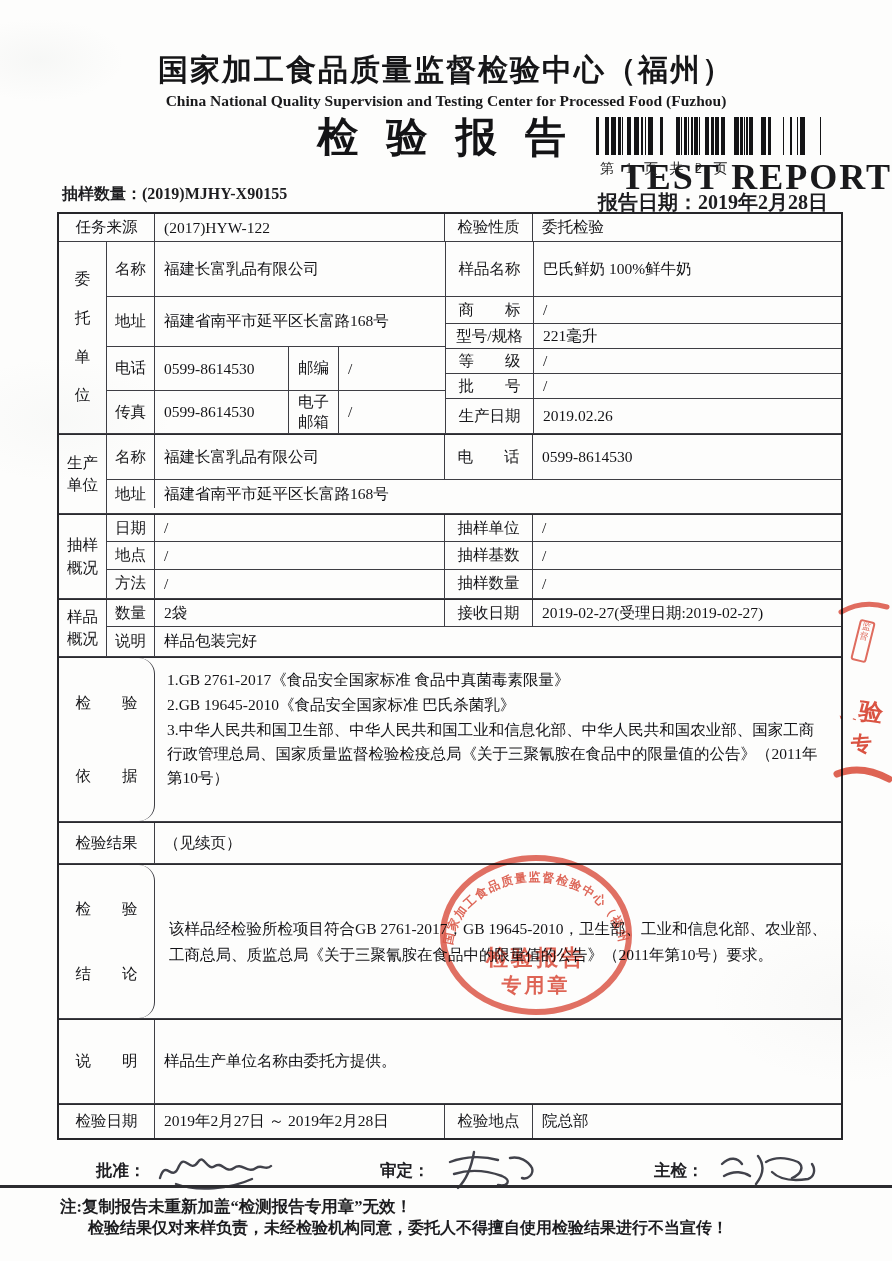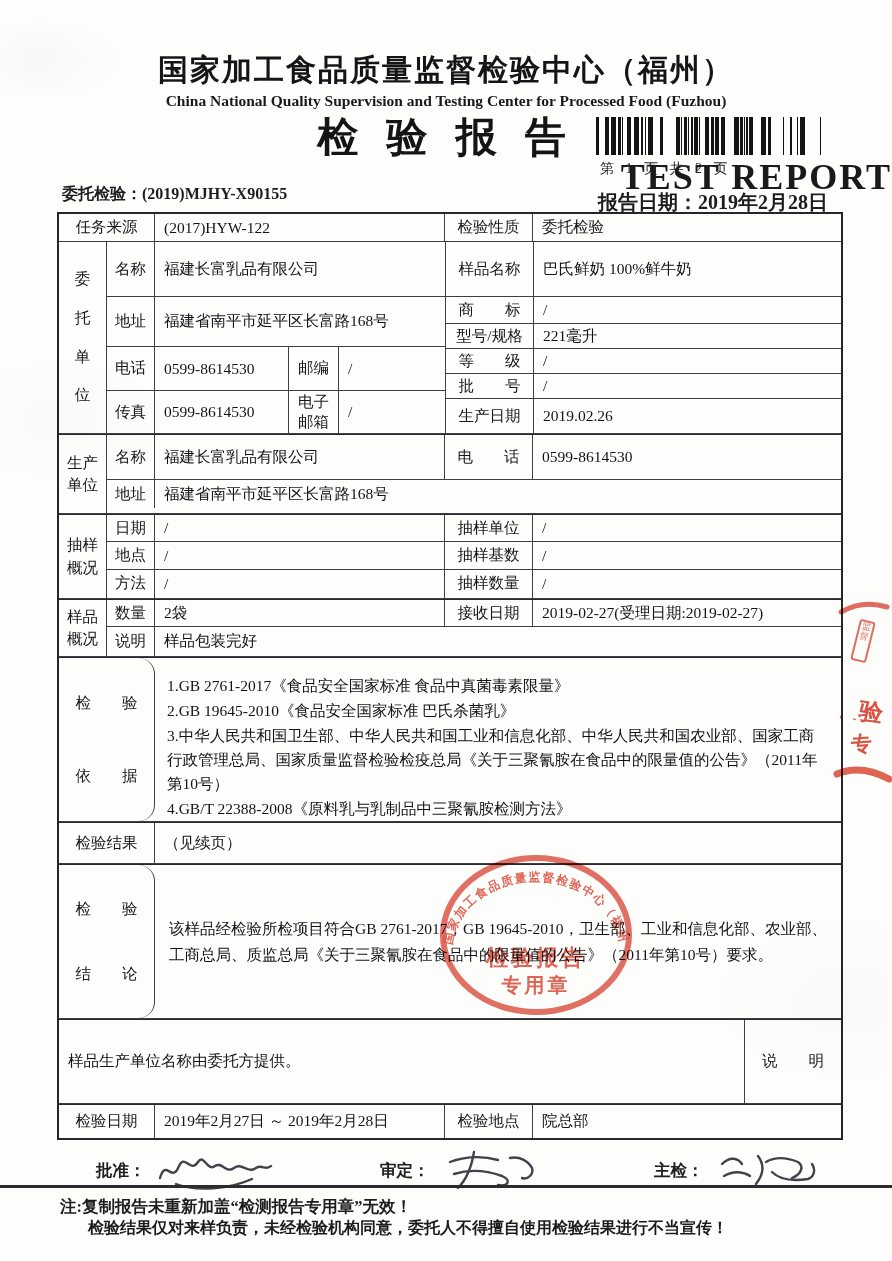--- a/index.html
+++ b/index.html
@@ -60,21 +60,21 @@
   .w-zl { width:50px; flex:none; }
   .w-zv { flex:1; }
   .w-ab { width:96px; flex:none; }
   .grow { flex:1; }
 
   .vstack { width:17px; margin:0 auto; word-break:break-all; line-height:2.5; text-align:center; }
   .vstack2 { width:35px; margin:0 auto; word-break:break-all; line-height:1.45; text-align:center; }
   .stacklbl { display:flex; flex-direction:column; justify-content:center; align-items:center;border-radius:16px; }
   .wrapbreak { word-break:break-all; text-align:center; line-height:1.3; }
 
-  .basis-cell { display:block; padding:16px 12px 6px 12px; line-height:1.55; color:#131316; }
+  .basis-cell { display:block; padding:10px 12px 6px 12px; line-height:1.55; color:#131316; }
   .basis-cell div { margin-bottom:1px; }
   .conc-cell { display:flex; align-items:center; padding:8px 14px; line-height:1.65; color:#131316; }
 
   
   .sig-row { position:absolute; top:1138px; left:0; width:892px; height:52px; }
   .sig-label { position:absolute; font-size:16.5px; font-weight:bold; color:#202024; top:22px; }
   .sig-svg { position:absolute; top:0; }
 
   
   .foot-rule { position:absolute; left:0; top:1185px; width:892px; height:3px; background:#2c2c30; }
@@ -136,21 +136,21 @@
         <rect x="172" y="0" width="3" height="38" fill="#141416"></rect>
         <rect x="187" y="0" width="1" height="38" fill="#141416"></rect>
         <rect x="194" y="0" width="2" height="38" fill="#141416"></rect>
         <rect x="201" y="0" width="1" height="38" fill="#141416"></rect>
         <rect x="204" y="0" width="5" height="38" fill="#141416"></rect>
         <rect x="224" y="0" width="1" height="38" fill="#141416"></rect>
       </svg>
   </div>
   <div class="page-info">第 1 页  共 2 页</div>
 
-  <div class="report-no"><span>委托检验：</span><span>(2019)MJHY-X90155</span></div>
+  <div class="report-no"><span>抽样数量：</span><span>(2019)MJHY-X90155</span></div>
   <div class="report-date"><span>报告日期：</span><span>2019年2月28日</span></div>
 
   <div class="doc-table">
 
     <div class="trow" style="height:28px">
       <div class="cell lbl w-ab">任务来源</div>
       <div class="cell val w-lv">(2017)HYW-122</div>
       <div class="cell lbl w-rl">检验性质</div>
       <div class="cell val w-rv">委托检验</div>
     </div>
@@ -275,40 +275,39 @@
 
     <div class="trow thick" style="height:165px">
       <div class="cell lbl w-ab stacklbl" style="gap:52px">
         <div>检　　验</div>
         <div>依　　据</div>
       </div>
       <div class="cell basis-cell grow" style="align-items:flex-start">
         <div>1.GB 2761-2017《食品安全国家标准 食品中真菌毒素限量》</div>
         <div>2.GB 19645-2010《食品安全国家标准 巴氏杀菌乳》</div>
         <div>3.中华人民共和国卫生部、中华人民共和国工业和信息化部、中华人民共和国农业部、国家工商行政管理总局、国家质量监督检验检疫总局《关于三聚氰胺在食品中的限量值的公告》（2011年第10号）</div>
-        <div>4.GB/T 22388-2008《原料乳与乳制品中三聚氰胺检测方法》</div>
       </div>
     </div>
 
     <div class="trow thick" style="height:42px">
       <div class="cell lbl w-ab">检验结果</div>
       <div class="cell val grow">（见续页）</div>
     </div>
 
     <div class="trow thick" style="height:155px">
       <div class="cell lbl w-ab stacklbl" style="gap:44px">
         <div>检　　验</div>
         <div>结　　论</div>
       </div>
       <div class="cell conc-cell grow">该样品经检验所检项目符合GB 2761-2017，GB 19645-2010，卫生部、工业和信息化部、农业部、工商总局、质监总局《关于三聚氰胺在食品中的限量值的公告》（2011年第10号）要求。</div>
     </div>
 
     <div class="trow thick" style="height:85px">
+      <div class="cell lbl w-ab">说　　明</div>
       <div class="cell val grow">样品生产单位名称由委托方提供。</div>
-      <div class="cell lbl w-ab">说　　明</div>
     </div>
 
     <div class="trow thick" style="height:34px">
       <div class="cell lbl w-ab">检验日期</div>
       <div class="cell val w-lv" style="width:290px">2019年2月27日 ～ 2019年2月28日</div>
       <div class="cell lbl w-rl">检验地点</div>
       <div class="cell val w-rv">院总部</div>
     </div>
   </div>
 

